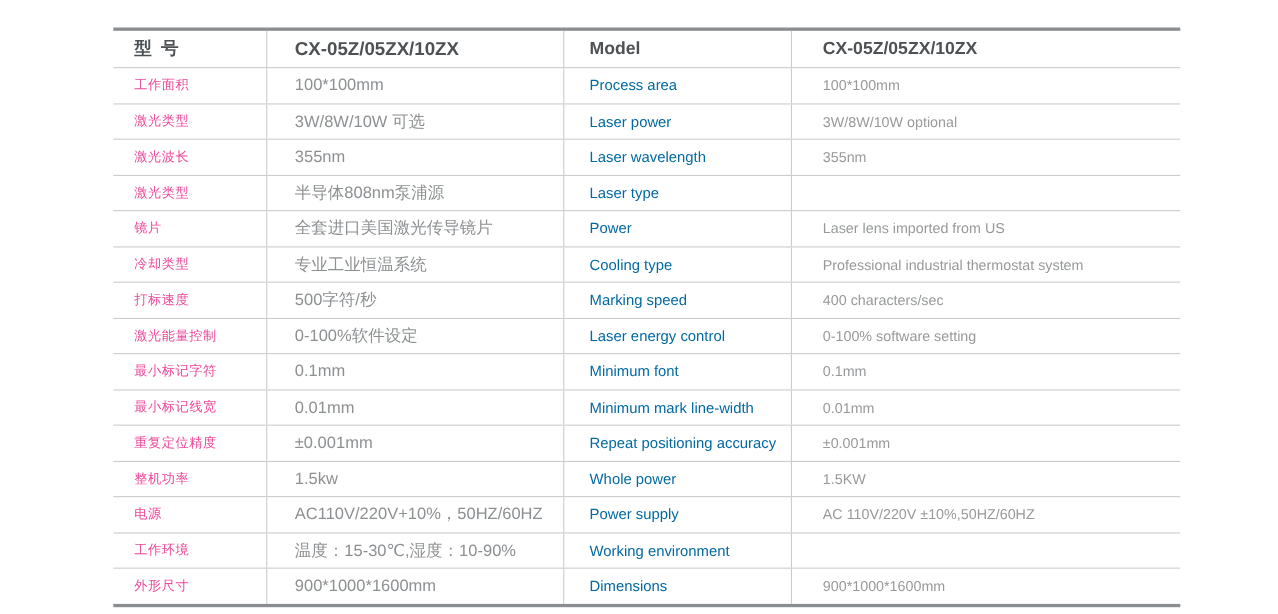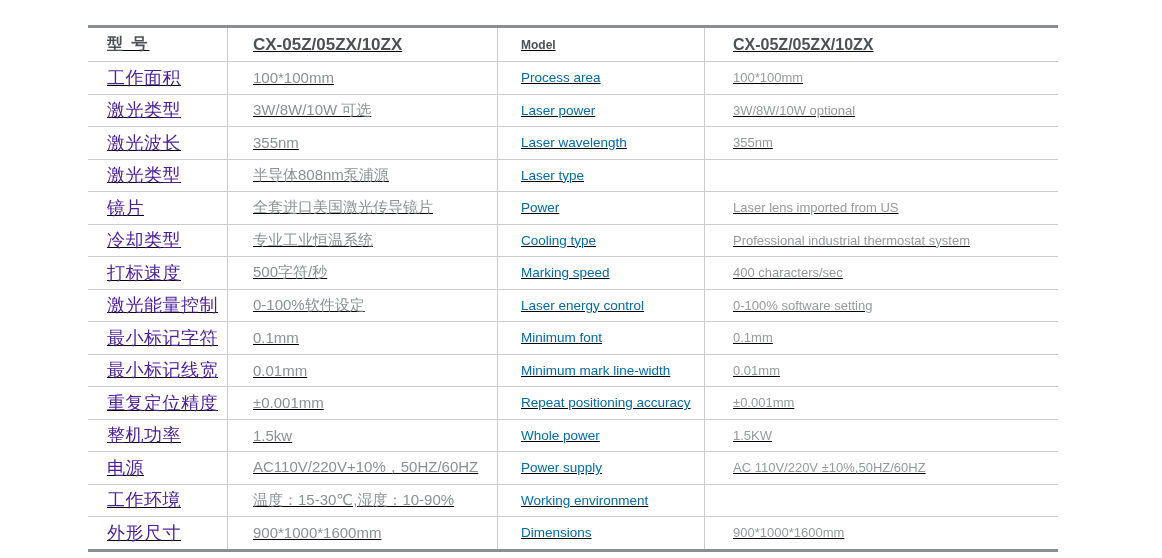--- a/index.html
+++ b/index.html
@@ -5,27 +5,26 @@
   html, body {
     margin: 0;
     padding: 0;
     background: #ffffff;
     width: 1162px;
     height: 558px;
     font-family: "Liberation Sans", "DejaVu Sans", sans-serif;
   }
   .spec-table {
     position: absolute;
-    left: 88px;
+    left: 103px;
     top: 25px;
     width: 970px;
     border-top: 3px solid #8a8e91;
     border-bottom: 3px solid #8a8e91;
     background: #ffffff;
-    text-decoration: underline;
   }
   .row {
     display: grid;
     grid-template-columns: 140px 270px 207px 1fr;
     align-items: center;
     height: 31.5px;
     border-bottom: 1px solid #cacccd;
   }
   .row:last-child {
     border-bottom: none;
@@ -39,32 +38,32 @@
     align-items: center;
     overflow: hidden;
     white-space: nowrap;
     box-sizing: border-box;
   }
   .c1 { padding-left: 19px; border-right: 1px solid #cacccd; }
   .c2 { padding-left: 25px; border-right: 1px solid #cacccd; }
   .c3 { padding-left: 23px; border-right: 1px solid #cacccd; }
   .c4 { padding-left: 28px; }
   
-  .row .c1 { font-size: 18px; color: #4c1d95; letter-spacing: 0.5px; }
+  .row .c1 { font-size: 12px; color: #ec4899; letter-spacing: 0.5px; }
   .row .c2 { font-size: 15px; color: #8d9092; }
   .row .c3 { font-size: 13.5px; color: #0369a1; }
   .row .c4 { font-size: 13px; color: #97999b; }
   
   .row.header .cell {
     color: #4d5154;
     font-weight: 600;
   }
   .row.header .c1 { font-size: 16px; letter-spacing: 2px; }
   .row.header .c2 { font-size: 17px; }
-  .row.header .c3 { font-size: 12px; }
+  .row.header .c3 { font-size: 16px; }
   .row.header .c4 { font-size: 16px; }
 </style>
 </head>
 <body>
 
 <div class="spec-table">
   <div class="row header">
     <div class="cell c1">型 号</div>
     <div class="cell c2">CX-05Z/05ZX/10ZX</div>
     <div class="cell c3">Model</div>

